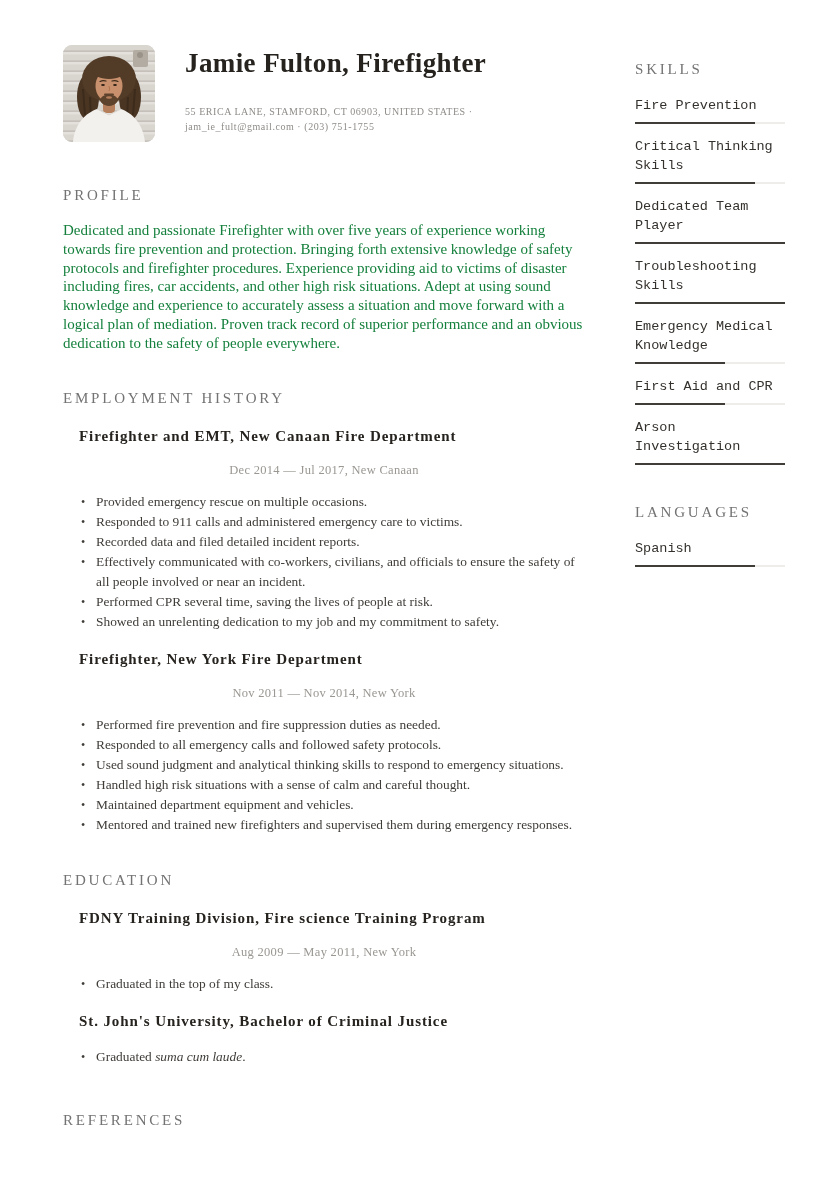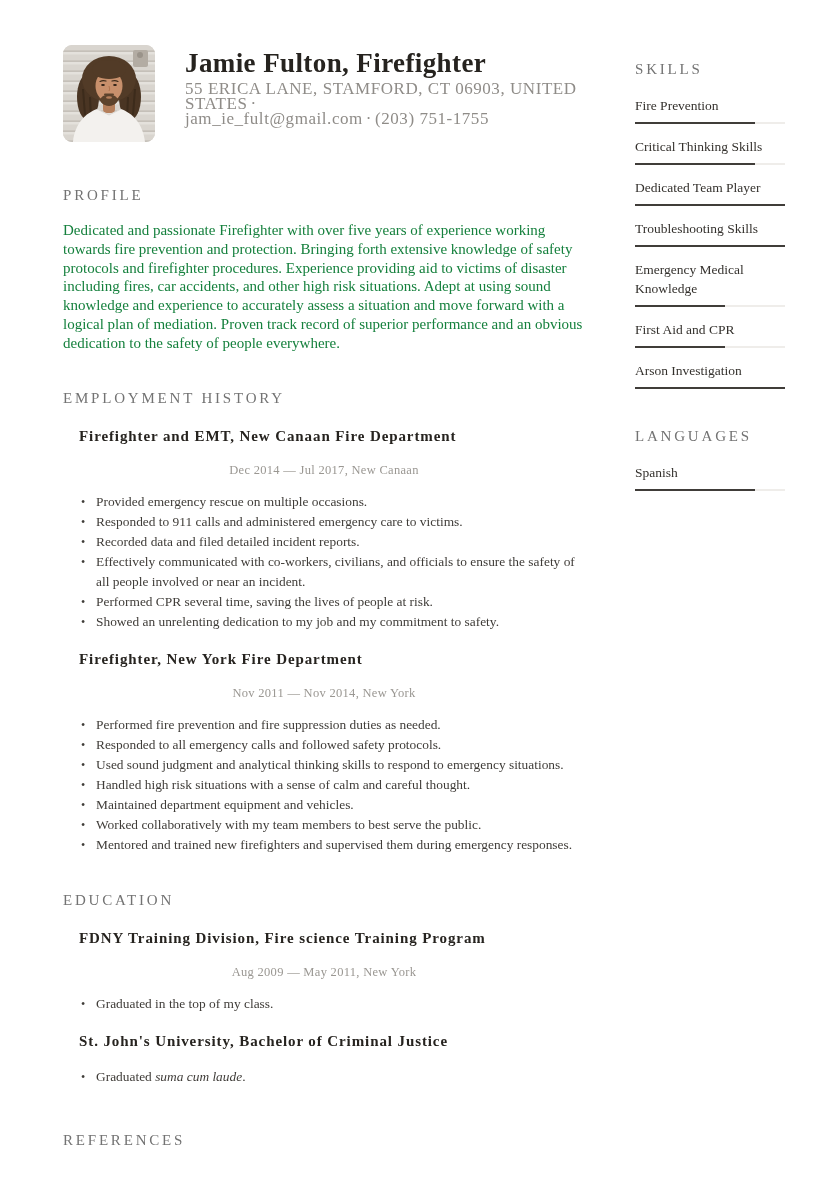--- a/index.html
+++ b/index.html
@@ -27,22 +27,22 @@
     border-radius:9px; overflow:hidden; margin-right:30px;
     background:#d8d4ce;
   }
   .photo svg { display:block; }
   .headtext { padding-top:2px; }
   h1.name {
     margin:0; font-size:27px; line-height:32px;
     font-weight:600; letter-spacing:.4px; color:#26231f;
   }
   .contact {
-    margin-top:2px;
-    font-size:17px; line-height:15px;
+    margin-top:25px;
+    font-size:10px; line-height:15px;
     letter-spacing:.55px;
     color:#8f8c88;
   }
   .contact .sep { padding:0 3px; }
 
   
   .sec-heading {
     font-size:15px; line-height:18px;
     letter-spacing:2.8px;
     font-weight:500;
@@ -86,21 +86,21 @@
   }
   ul.bullets li::before {
     content:"•";
     position:absolute; left:0; top:0;
     font-size:12px;
   }
 
   
   .side-heading { margin-top:15px; }
   .side-heading.languages { margin-top:38px; }
-  .side-list { margin-top:18px; }
+  .side-list { margin-top:18px;font-family:Liberation Mono, monospace; }
   .skill { margin-bottom:13px; }
   .skill-label {
     font-size:13.5px; line-height:19px;
     color:#34312d;
   }
   .skill-bar {
     margin-top:7px;
     height:2px; width:150px;
     background:#efedea;
   }
@@ -184,21 +184,20 @@
 
   <div class="entry">
     <h3 class="entry-title">Firefighter, New York Fire Department</h3>
     <div class="entry-date">Nov 2011 — Nov 2014, New York</div>
     <ul class="bullets">
               <li>Performed fire prevention and fire suppression duties as needed.</li>
               <li>Responded to all emergency calls and followed safety protocols.</li>
               <li>Used sound judgment and analytical thinking skills to respond to emergency situations.</li>
               <li>Handled high risk situations with a sense of calm and careful thought.</li>
               <li>Maintained department equipment and vehicles.</li>
-              <li>Worked collaboratively with my team members to best serve the public.</li>
               <li>Mentored and trained new firefighters and supervised them during emergency responses.</li>
             </ul>
   </div>
 </div>
     </div>
 
     <div class="sec-education">
       <div class="sec-heading">EDUCATION</div>
       <div id="schools-container">
   <div class="entry">

